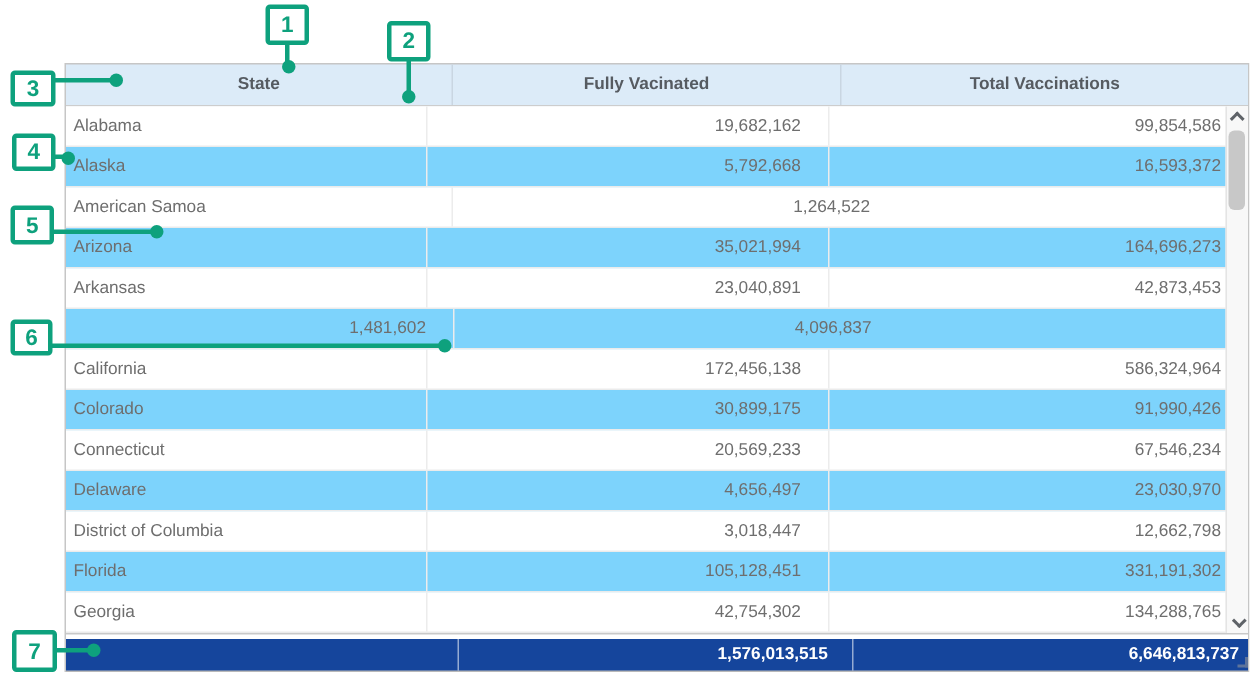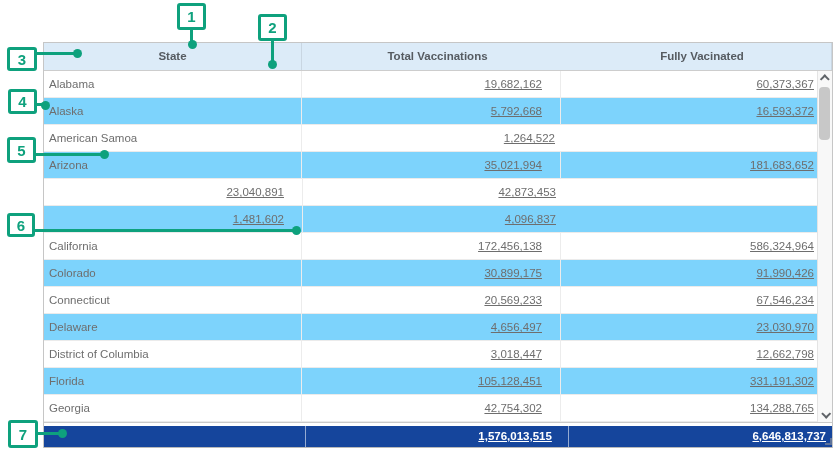--- a/index.html
+++ b/index.html
@@ -37,30 +37,30 @@
   }
   .th.col-state,.th.col-fully{border-right:1px solid #c9d6e2;}
   .col-state{width:258px;}
   .col-fully{width:259px;}
   .col-total{width:271px;}
   .tbody-wrap{
     position:relative;height:351px;border-bottom:1px solid #c9c9c9;background:#fff;
   }
   .row{
     display:flex;height:27px;box-sizing:border-box;
-    border-bottom:1px solid var(--row-line);background:#ffffff;
+    border-bottom:1px solid var(--row-line);background:#ffffff;gap:25px;
   }
   .row.alt{background:#7dd3fc;}
   .td{
     box-sizing:border-box;font-size:11.5px;color:var(--body-text);
     line-height:26px;white-space:nowrap;overflow:hidden;
   }
   .td.col-state{padding-left:5px;}
   .td.col-state,.td.col-fully{border-right:1px solid var(--col-line);}
-  .td.num{text-align:right;padding-right:18px;text-decoration:underline;}
+  .td.num{text-align:right;padding-right:18px;}
   
   .scrollbar{
     position:absolute;top:0;right:0;width:15px;height:351px;
     background:#f8f8f8;border-left:1px solid #e4e4e4;box-sizing:border-box;
   }
   .sb-btn{
     position:absolute;left:0;width:14px;height:15px;background:#f8f8f8;
     display:flex;align-items:center;justify-content:center;cursor:pointer;
   }
   .sb-btn.up{top:0;}
@@ -96,46 +96,47 @@
   .c-line{position:absolute;background:var(--green);z-index:9;}
   .c-dot{position:absolute;width:9px;height:9px;border-radius:50%;background:var(--green);z-index:9;}
 </style>
 </head>
 <body>
 
 <div class="table-widget">
 
   <div class="thead">
     <div class="th col-state">State</div>
+    <div class="th col-fully">Fully Vacinated</div>
     <div class="th col-total">Total Vaccinations</div>
-    <div class="th col-fully">Fully Vacinated</div>
   </div>
 
   <div class="tbody-wrap">
     <div>
         <div class="row">
           <div class="td col-state">Alabama</div>
           <div class="td col-fully num">19,682,162</div>
-          <div class="td col-total num">60,373,367</div>
+          <div class="td col-total num">99,854,586</div>
         </div>
         <div class="row alt">
           <div class="td col-state">Alaska</div>
           <div class="td col-fully num">5,792,668</div>
           <div class="td col-total num">16,593,372</div>
         </div>
         <div class="row">
           <div class="td col-state">American Samoa</div>
           <div class="td col-total num">1,264,522</div>
         </div>
         <div class="row alt">
           <div class="td col-state">Arizona</div>
           <div class="td col-fully num">35,021,994</div>
-          <div class="td col-total num">181,683,652</div>
-        </div>
-        <div class="row">
+          <div class="td col-total num">164,696,273</div>
+        </div>
+        <div class="row">
+          <div class="td col-state">Arkansas</div>
           <div class="td col-fully num">23,040,891</div>
           <div class="td col-total num">42,873,453</div>
         </div>
         <div class="row alt">
           <div class="td col-fully num">1,481,602</div>
           <div class="td col-total num">4,096,837</div>
         </div>
         <div class="row">
           <div class="td col-state">California</div>
           <div class="td col-fully num">172,456,138</div>

